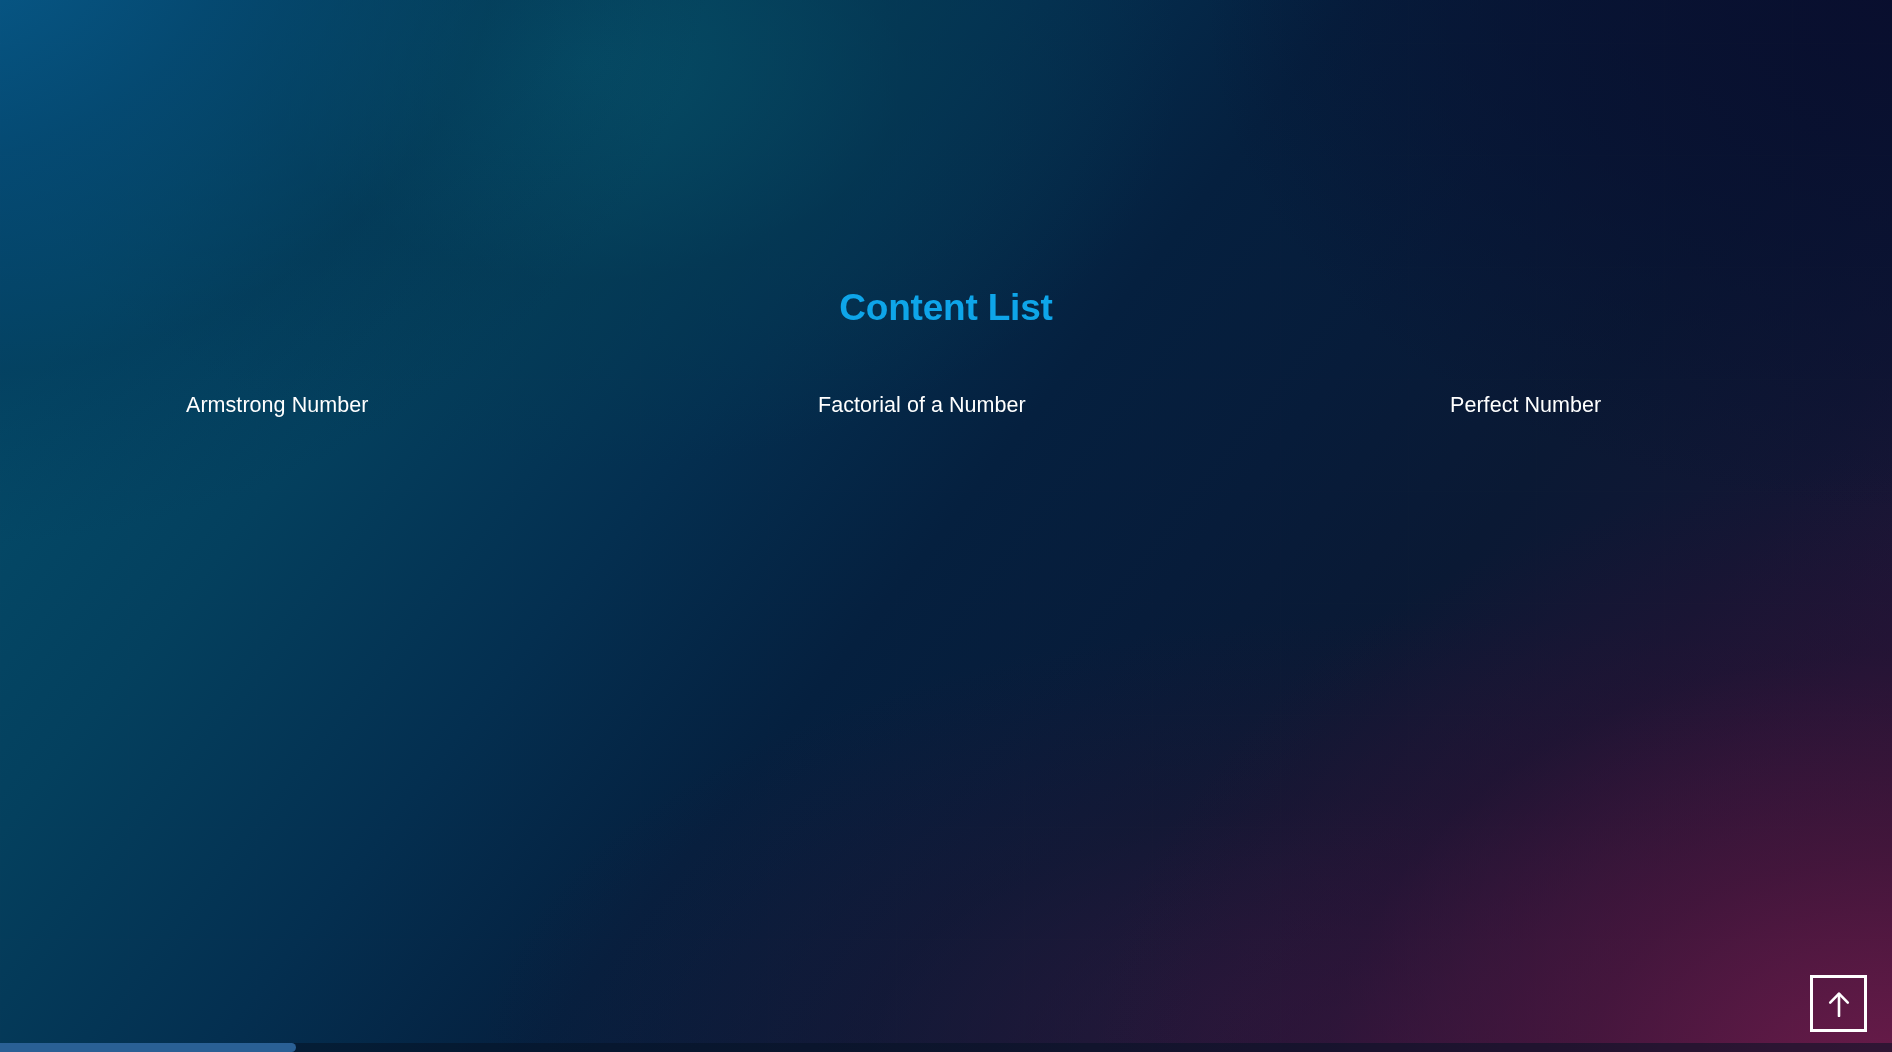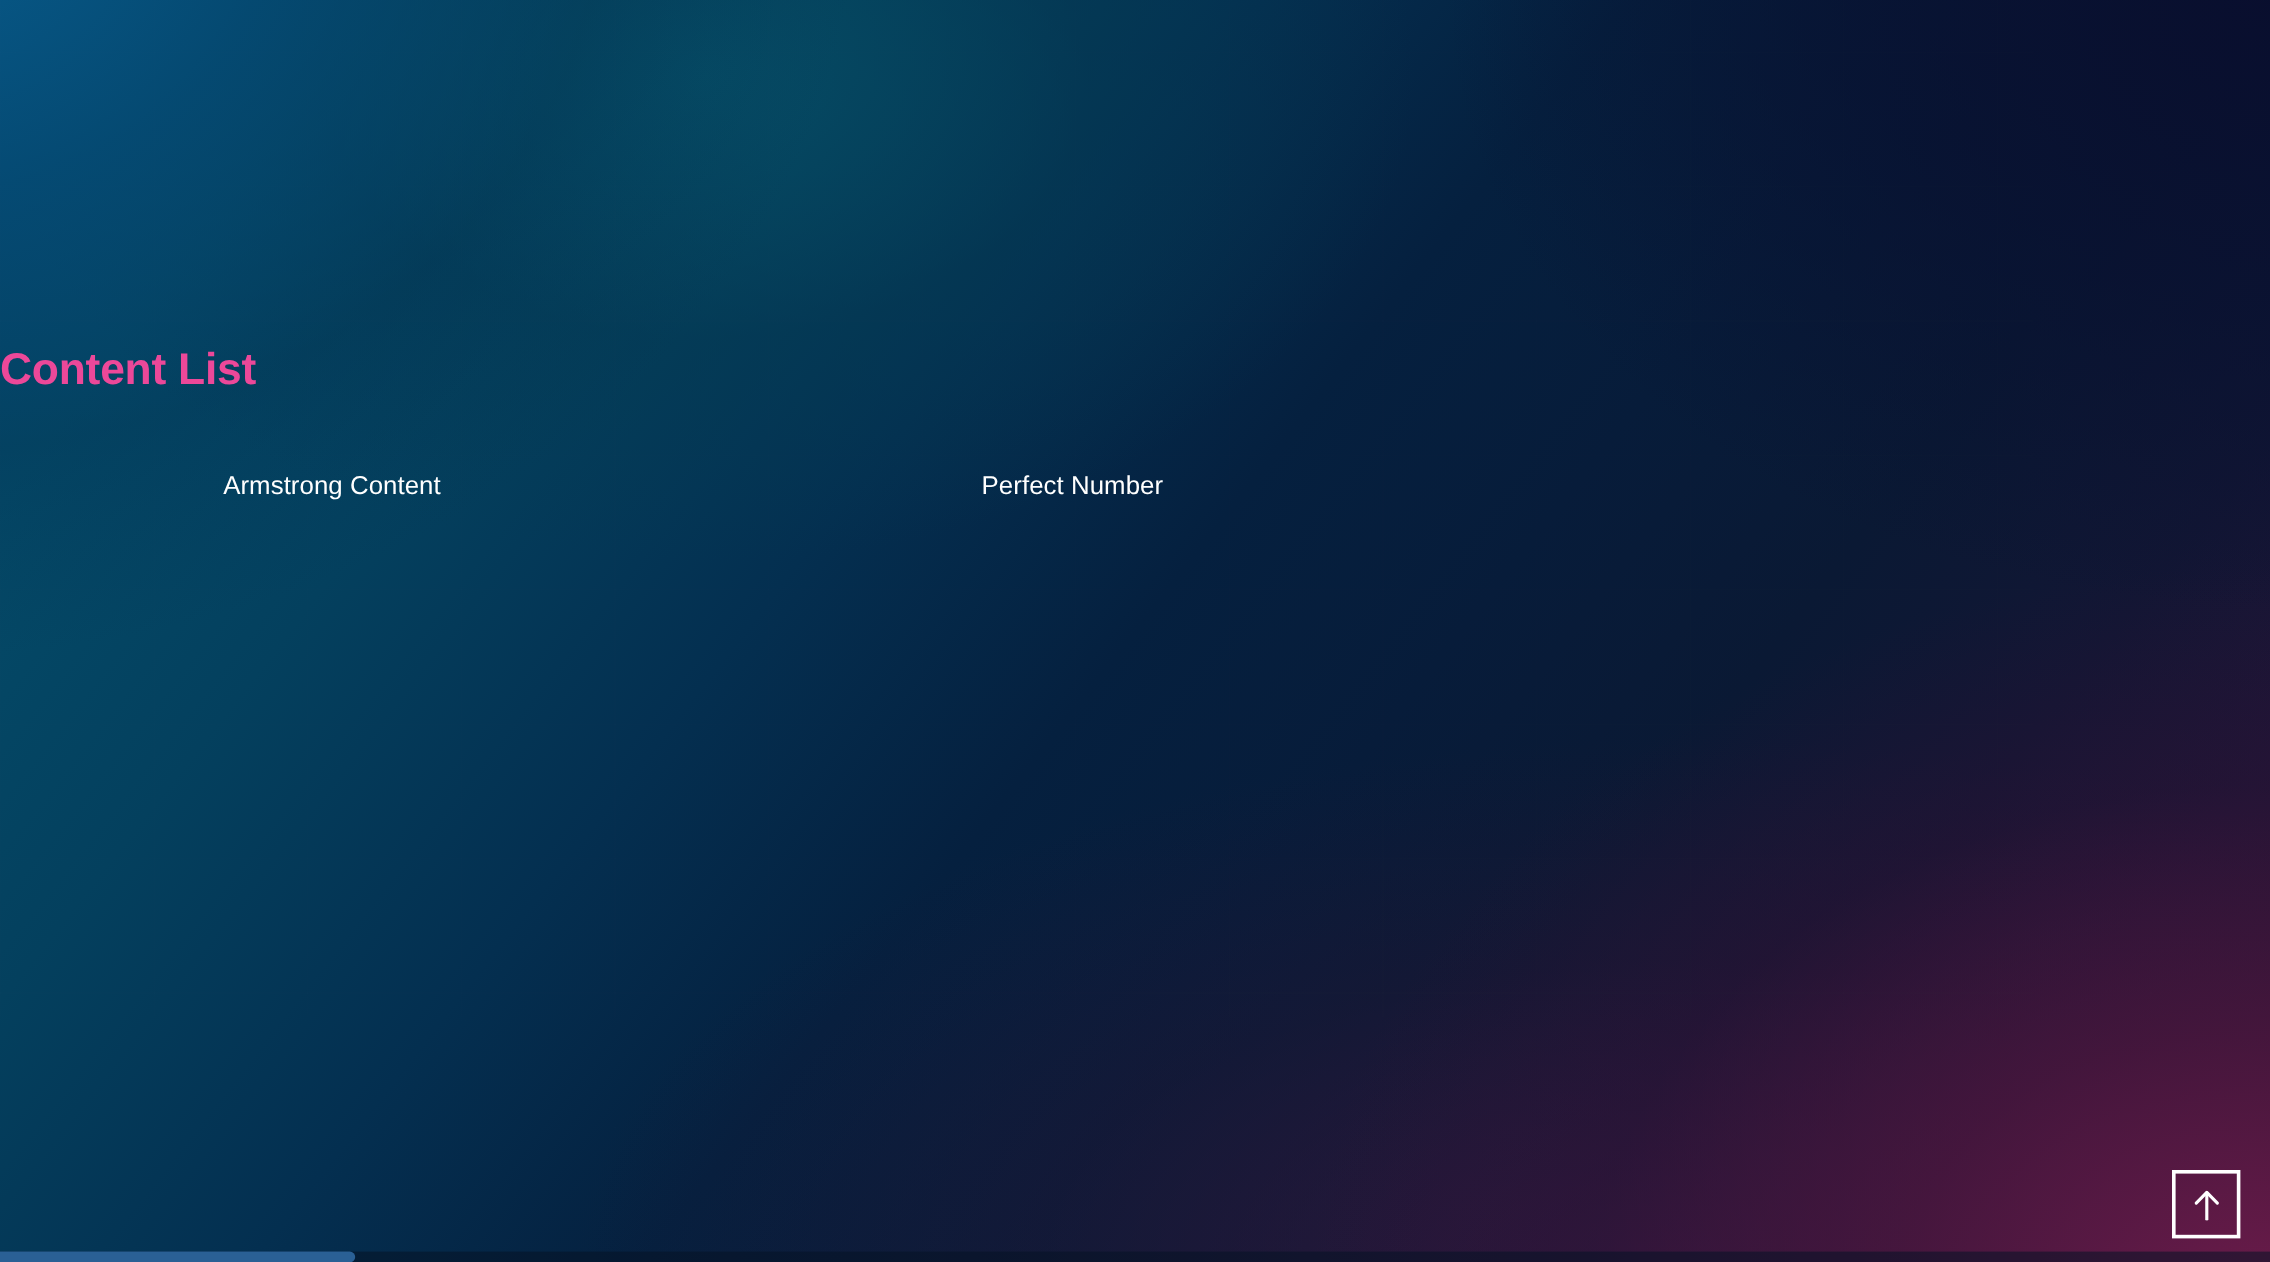--- a/index.html
+++ b/index.html
@@ -88,21 +88,22 @@
     z-index:2;
     width:1892px;
     height:1052px;
   }
 
   #page-title {
     position:absolute;
     top:286px;
     left:0;
     width:1892px;
-    color:#ec4899;
+    text-align:center;
+    color:#0ea5e9;
     font-size:37px;
     font-weight:bold;
     letter-spacing:-0.2px;
     line-height:1.2;
   }
 
   #content-grid {
     position:absolute;
     top:395px;
     left:186px;
@@ -167,21 +168,22 @@
 </head>
 <body>
 
 <div id="backdrop"></div>
 
 <div id="content">
 
   <h1 id="page-title">Content List</h1>
 
   <div id="content-grid">
-      <a class="list-item">Armstrong Content</a>
+      <a class="list-item">Armstrong Number</a>
+      <a class="list-item">Factorial of a Number</a>
       <a class="list-item">Perfect Number</a>
     </div>
 
   <div id="scroll-top-button">
     <span>
       <svg width="24" height="26" viewBox="0 0 24 26" fill="none" xmlns="http://www.w3.org/2000/svg">
         <path d="M12 25 L12 3" stroke="#ffffff" stroke-width="2.6" stroke-linecap="round"></path>
         <path d="M3.2 11.6 L12 2.6 L20.8 11.6" stroke="#ffffff" stroke-width="2.6" stroke-linecap="round" stroke-linejoin="round" fill="none"></path>
       </svg>
     </span>

